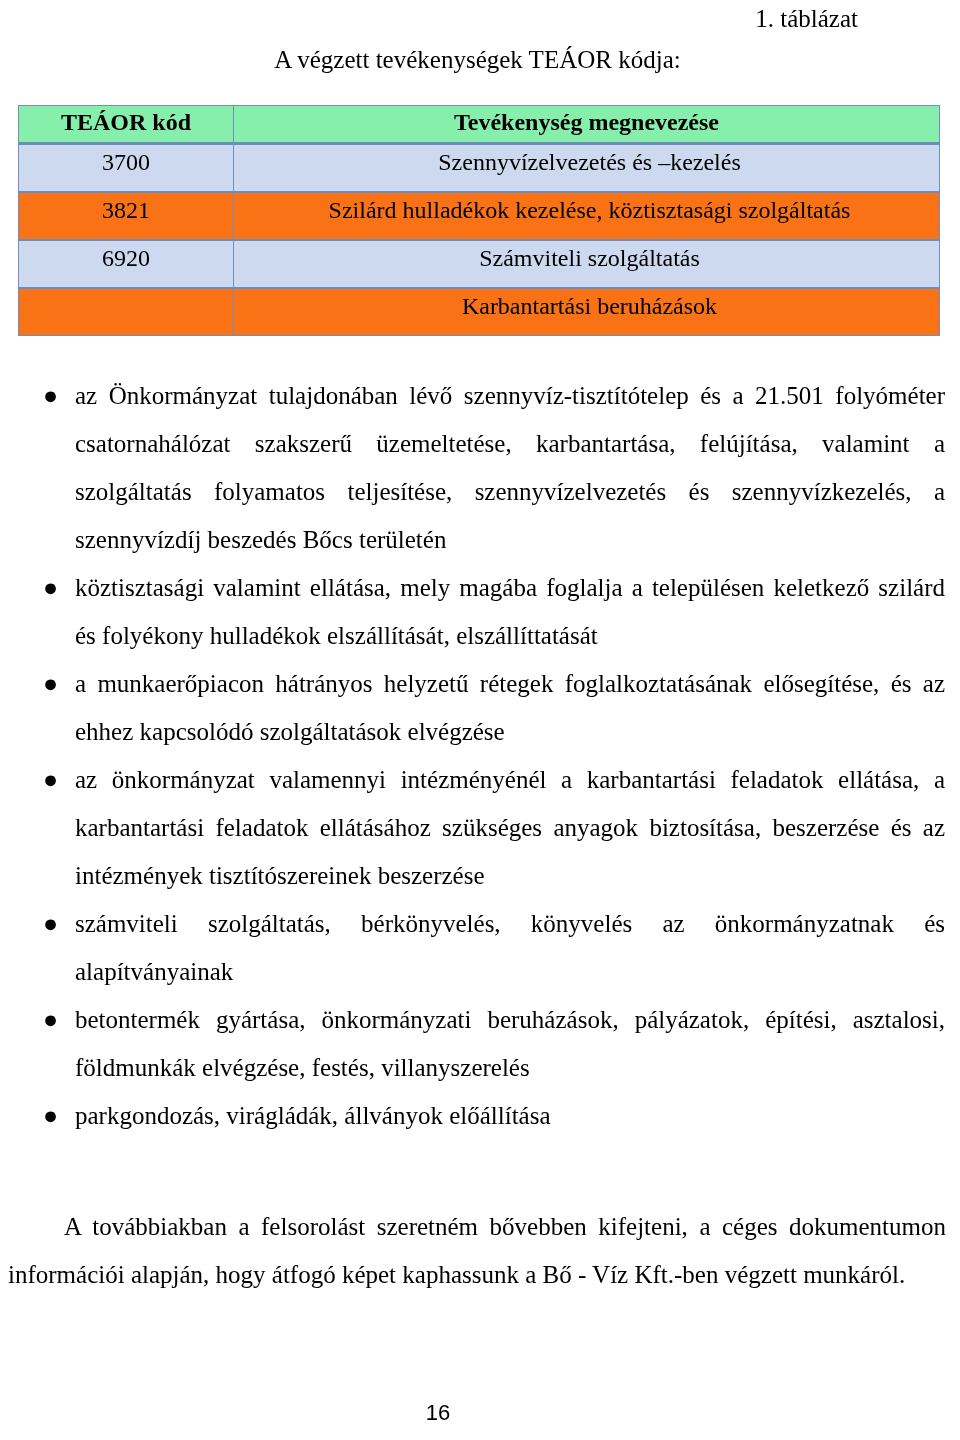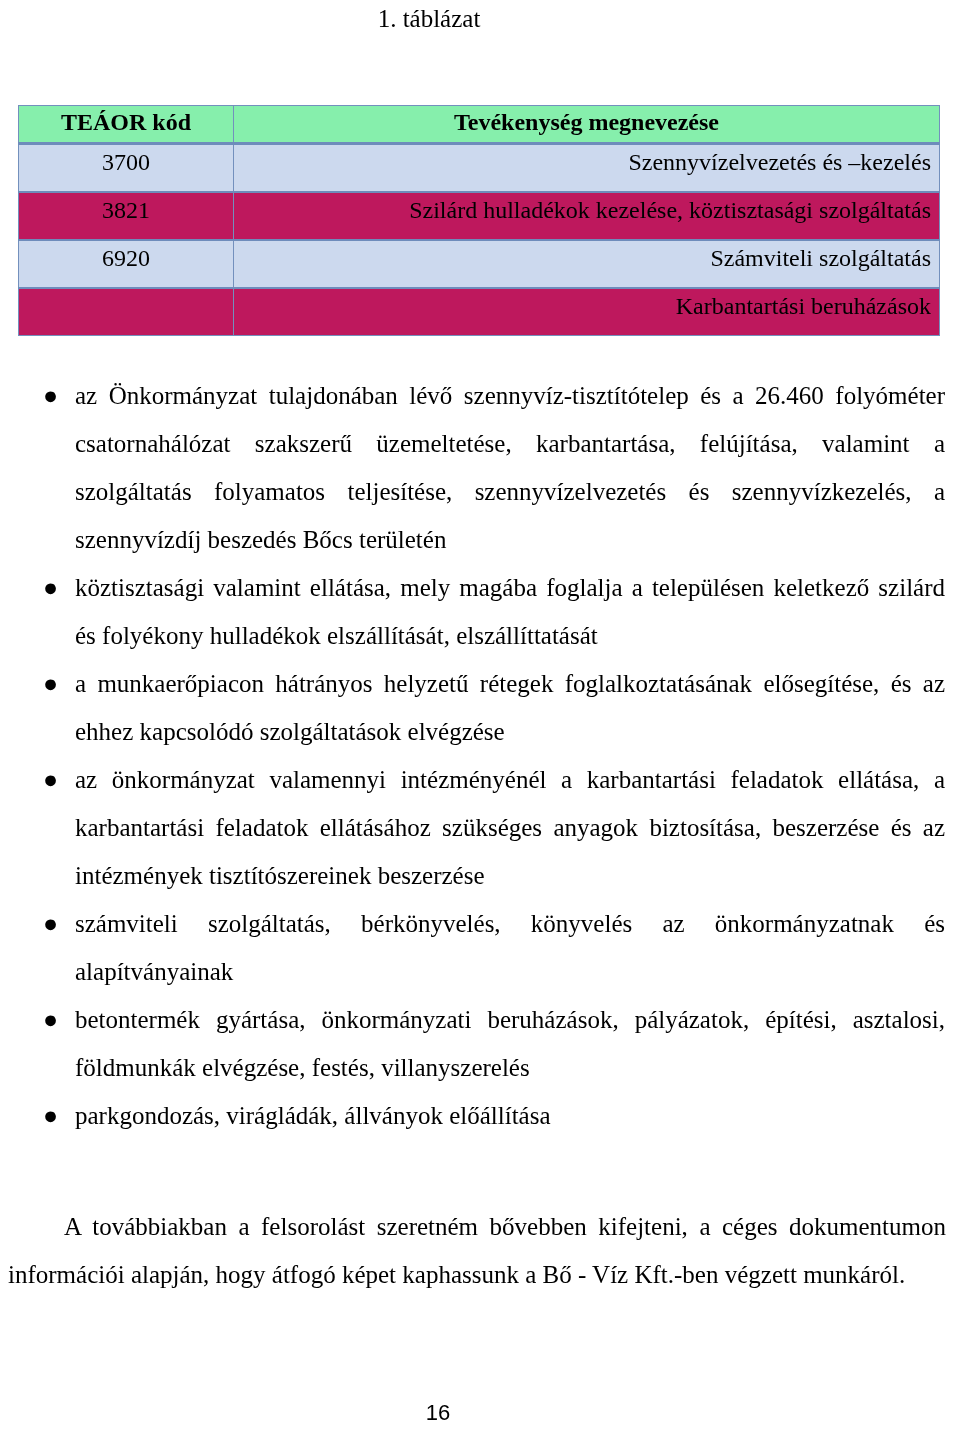--- a/index.html
+++ b/index.html
@@ -22,21 +22,21 @@
     width: 960px;
     height: 1440px;
   }
 
   
   .table-caption {
     position: absolute;
     top: 2px;
     left: 0;
     width: 858px;
-    text-align: center;
+    text-align: right;
     font-size: 25px;
     line-height: 34px;
     white-space: nowrap;
   }
 
   .subtitle {
     position: absolute;
     top: 42px;
     left: 0;
     width: 955px;
@@ -75,29 +75,29 @@
     text-align: center;
   }
   .teaor-table tr.head th.name-head { text-align: center; }
 
   .teaor-table tr.shaded td {
     background: #ccd9ee;
     border-top: 2px solid #6e8cbb;
     border-bottom: 2px solid #6e8cbb;
   }
   .teaor-table tr.plain td {
-    background: #be185d;
+    background: #f97316;
   }
 
   .teaor-table td.code {
     text-align: center;
     padding-top: 1px;
   }
   .teaor-table td.name {
-    text-align: right;
+    text-align: center;
     padding-left: 14px;
     padding-top: 1px;
   }
   .teaor-table tr.body-row td { height: 45px; }
 
   
   .content {
     position: absolute;
     left: 0;
     top: 372px;
@@ -156,20 +156,21 @@
     line-height: 30px;
   }
 </style>
 </head>
 <body>
 
 <div class="page">
 
   <div class="table-caption">1. táblázat</div>
 
+  <div class="subtitle">A végzett tevékenységek TEÁOR kódja:</div>
 
   <table class="teaor-table">
     <colgroup>
       <col class="c-code">
       <col class="c-name">
     </colgroup>
     <thead>
       <tr class="head">
         <th class="code-head">TEÁOR kód</th>
         <th class="name-head">Tevékenység megnevezése</th>
@@ -192,21 +193,21 @@
         <td class="code"></td>
         <td class="name">Karbantartási beruházások</td>
       </tr>
     </tbody>
   </table>
 
   <div class="content">
     <ul class="bullets">
       <li>
         <span class="bullet-dot">●</span>
-        <span class="li-text">az Önkormányzat tulajdonában lévő szennyvíz-tisztítótelep és a 26.460 folyóméter csatornahálózat szakszerű üzemeltetése, karbantartása, felújítása, valamint a szolgáltatás folyamatos teljesítése, szennyvízelvezetés és szennyvízkezelés, a szennyvízdíj beszedés Bőcs területén</span>
+        <span class="li-text">az Önkormányzat tulajdonában lévő szennyvíz-tisztítótelep és a 21.501 folyóméter csatornahálózat szakszerű üzemeltetése, karbantartása, felújítása, valamint a szolgáltatás folyamatos teljesítése, szennyvízelvezetés és szennyvízkezelés, a szennyvízdíj beszedés Bőcs területén</span>
       </li>
       <li>
         <span class="bullet-dot">●</span>
         <span class="li-text">köztisztasági valamint ellátása, mely magába foglalja a településen keletkező szilárd és folyékony hulladékok elszállítását, elszállíttatását</span>
       </li>
       <li>
         <span class="bullet-dot">●</span>
         <span class="li-text">a munkaerőpiacon hátrányos helyzetű rétegek foglalkoztatásának elősegítése, és az ehhez kapcsolódó szolgáltatások elvégzése</span>
       </li>
       <li>

